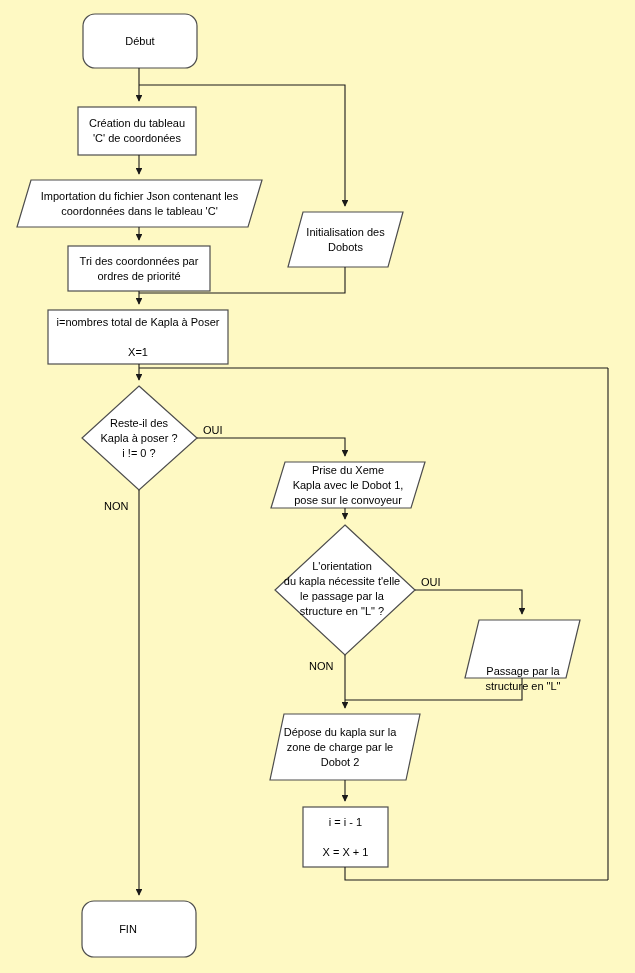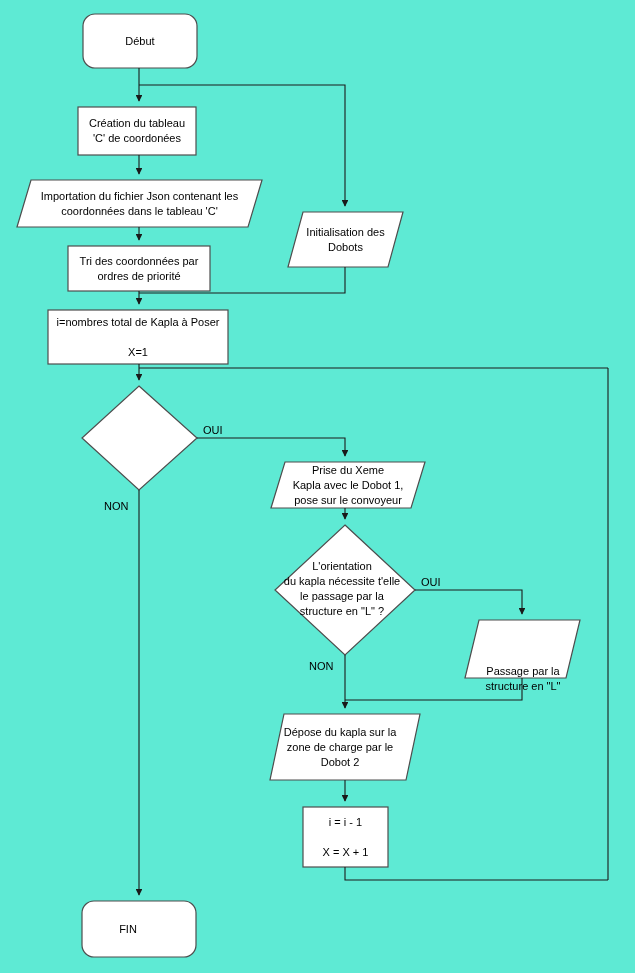--- a/index.html
+++ b/index.html
@@ -8,21 +8,21 @@
     padding: 0;
     background: #ffffff;
   }
   body {
     font-family: "Liberation Sans", sans-serif;
   }
   #flowchart-root {
     position: relative;
     width: 635px;
     height: 973px;
-    background: #5eead4;
+    background: #fef9c3;
     overflow: hidden;
   }
   #flow-svg {
     position: absolute;
     left: 0;
     top: 0;
     width: 635px;
     height: 973px;
   }
   .node-text {
@@ -146,20 +146,23 @@
   <div class="node-text" style="left:290px; top:212px; width:111px; height:55px;">Initialisation des
 Dobots</div>
 
   <div class="node-text" style="left:68px; top:246px; width:142px; height:45px;">Tri des coordonnées par
 ordres de priorité</div>
 
   <div class="node-text" style="left:48px; top:310px; width:180px; height:54px;">i=nombres total de Kapla à Poser
 
 X=1</div>
 
+  <div class="node-text" style="left:84px; top:414px; width:110px; height:48px;">Reste-il des
+Kapla à poser ?
+i != 0 ?</div>
 
   <div class="node-text" style="left:276px; top:461px; width:144px; height:48px;">Prise du Xeme
 Kapla avec le Dobot 1,
 pose sur le convoyeur</div>
 
   <div class="node-text" style="left:268px; top:557px; width:148px; height:64px;">L'orientation
 du kapla nécessite t'elle
 le passage par la
 structure en "L" ?</div>
 

